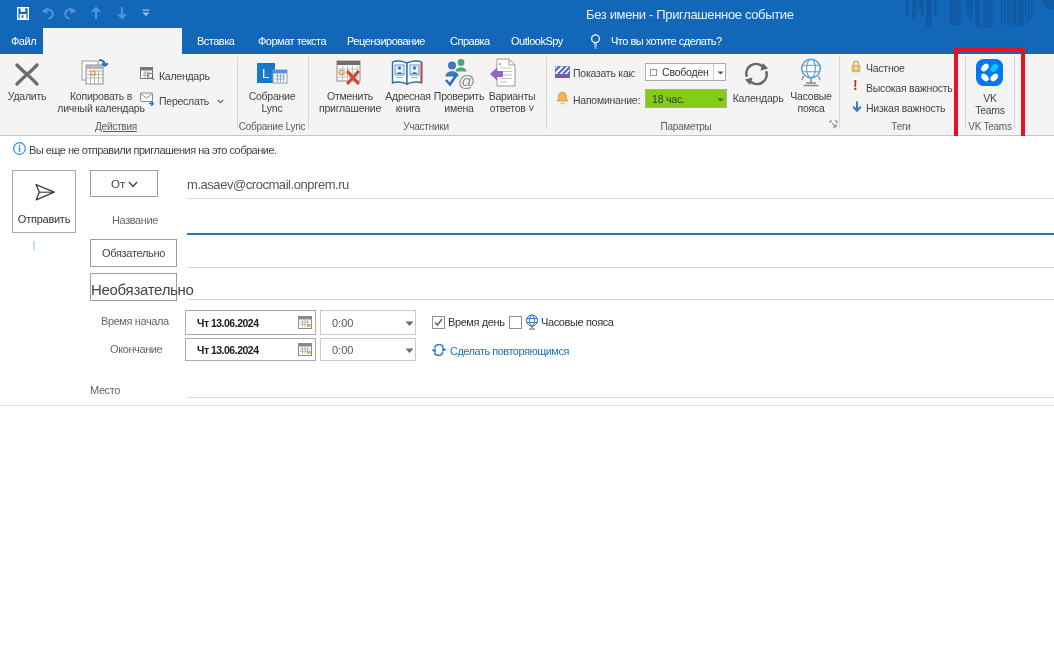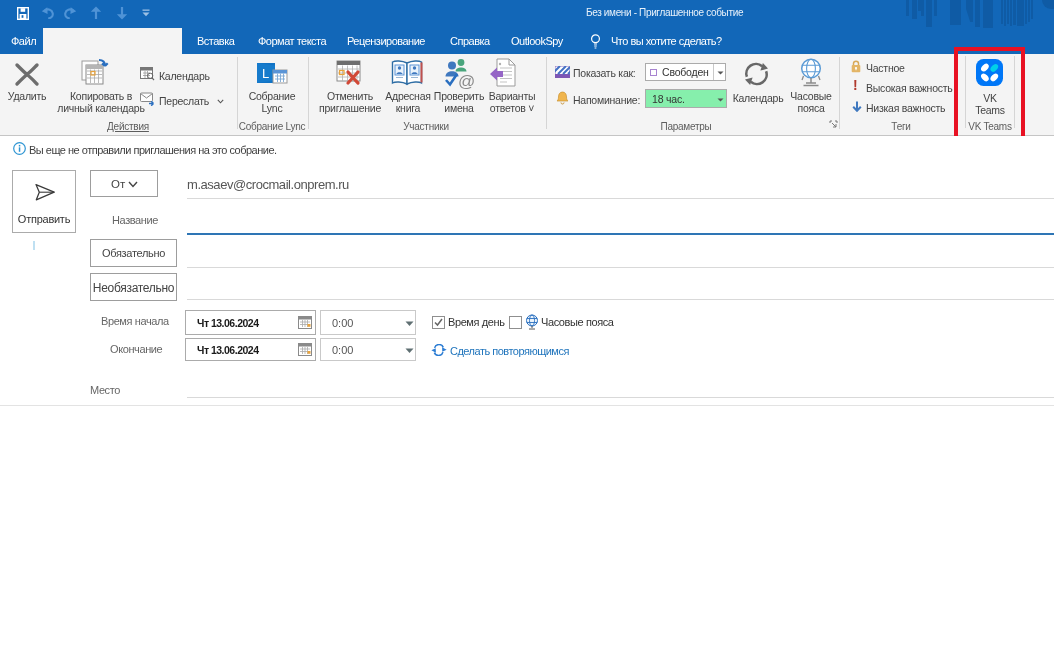--- a/index.html
+++ b/index.html
@@ -3,21 +3,21 @@
 <meta charset="utf-8">
 <style>
   * { margin:0; padding:0; box-sizing:border-box; }
   html,body { width:1054px; height:654px; background:#fff; }
   body { font-family:"Liberation Sans", sans-serif; position:relative; overflow:hidden; }
   .abs { position:absolute; }
   
   #titlebar { position:absolute; left:0; top:0; width:1054px; height:28px; background:#1267b8; }
   #tabrow   { position:absolute; left:0; top:28px; width:1054px; height:26px; background:#1267b8; }
   .stripe { position:absolute; top:0; background:#0f5ba5; }
-  #titletext { position:absolute; left:558px; top:7px; color:#e8f1fa; font-size:10px; letter-spacing:-0.35px;padding-left:28px; }
+  #titletext { position:absolute; left:558px; top:7px; color:#e8f1fa; font-size:13px; letter-spacing:-0.35px;padding-left:28px; }
   .qat { position:absolute; top:4px; width:20px; height:20px; }
   
   .tab { position:absolute; top:0; height:26px; line-height:27px; color:#fff; font-size:11px; letter-spacing:-0.5px; white-space:nowrap; }
   #activetab { position:absolute; left:43px; top:0; width:139px; height:26px; background:#f4f4f4; }
   
   #ribbon { position:absolute; left:0; top:54px; width:1054px; height:82px; background:#f4f4f4; border-bottom:1px solid #c5c5c5; }
   .rsep { position:absolute; top:3px; width:1px; height:72px; background:#d5d5d5; }
   .glabel { position:absolute; top:67px; font-size:10px; letter-spacing:-0.25px; color:#5d5d5d; text-align:center; white-space:nowrap; }
   .biglabel { position:absolute; font-size:10.5px; letter-spacing:-0.25px; color:#444; text-align:center; line-height:11.5px; white-space:nowrap; }
   .smalltxt { position:absolute; font-size:10.5px; letter-spacing:-0.25px; color:#444; white-space:nowrap; }
@@ -134,21 +134,21 @@
 
   <svg class="abs" style="left:140px; top:38px; width:16px; height:14px" viewBox="0 0 16 14">
     <rect x="0.5" y="1" width="12" height="8.5" rx="1" fill="#fdfdfd" stroke="#888"></rect>
     <path d="M0.5 1.5 L6.5 6 L12.5 1.5" fill="none" stroke="#888"></path>
     <path d="M9 11.5 H13.5 M13.5 11.5 L11.2 9.2 M13.5 11.5 L11.2 13.8" stroke="#2a6fc0" stroke-width="1.4" fill="none"></path>
   </svg>
   <div class="smalltxt" style="left:159px; top:41px;">Переслать</div>
   <svg class="abs" style="left:217px; top:44.5px; width:7px; height:5px" viewBox="0 0 7 5">
       <path d="M0.8 0.8 L3.5 3.8 L6.2 0.8" stroke="#555" stroke-width="1.1" fill="none"></path>
     </svg>
-  <div class="glabel" style="left:100px; width:56px;text-decoration:underline;">Действия</div>
+  <div class="glabel" style="left:88px; width:56px;text-decoration:underline;">Действия</div>
   <div class="rsep" style="left:237px;"></div>
 
   <svg class="abs" style="left:256px; top:8px; width:32px; height:25px" viewBox="0 0 32 25">
     <rect x="1" y="1" width="18" height="20" fill="#1173c5"></rect>
     <path d="M1 1 L19 3.5 V18.5 L1 21 Z" fill="#1e88d8" opacity="0.4"></path>
     <text x="6" y="16" font-size="13" fill="#fff" font-family="Liberation Sans">L</text>
     <rect x="17" y="8" width="14" height="13" fill="#fff" stroke="#999"></rect>
     <rect x="17" y="8" width="14" height="3.5" fill="#5a94d6"></rect>
     <path d="M19 14 H29 M19 17 H29 M21.5 11.5 V20 M24.5 11.5 V20 M27.5 11.5 V20" stroke="#7aa7d4" stroke-width="0.9"></path>
   </svg>
@@ -212,21 +212,21 @@
     <div class="abs" style="left:67px; top:0; width:1px; height:16px; background:#c9c9c9;"></div>
     <svg class="abs" style="left:70.5px; top:6.5px; width:7px; height:4px" viewBox="0 0 7 4">
         <path d="M0.5 0.5 L3.5 3.5 L6.5 0.5 Z" fill="#555"></path>
       </svg>
   </div>
   <svg class="abs" style="left:556px; top:37px; width:13px; height:14px" viewBox="0 0 13 14">
     <path d="M6.5 1 C9.5 1 10.5 3.5 10.5 6 C10.5 8.5 11.5 9.5 12 10 H1 C1.5 9.5 2.5 8.5 2.5 6 C2.5 3.5 3.5 1 6.5 1 Z" fill="#f0b54d" stroke="#c89232" stroke-width="0.7"></path>
     <path d="M5 11.5 C5 13.5 8 13.5 8 11.5" stroke="#c89232" stroke-width="1" fill="none"></path>
   </svg>
   <div class="smalltxt" style="left:573px; top:39.5px;">Напоминание:</div>
-  <div class="abs" style="left:645px; top:35px; width:82px; height:19px; background:#86efac; border:1px solid #ababab;">
+  <div class="abs" style="left:645px; top:35px; width:82px; height:19px; background:#84cc16; border:1px solid #ababab;">
     <div class="abs" style="left:6px; top:3px; font-size:10.5px; letter-spacing:-0.2px; color:#333;">18 час.</div>
     <svg class="abs" style="left:71px; top:7.5px; width:7px; height:4px" viewBox="0 0 7 4">
         <path d="M0.5 0.5 L3.5 3.5 L6.5 0.5 Z" fill="#555"></path>
       </svg>
   </div>
 
   <svg class="abs" style="left:742px; top:7px; width:29px; height:26px" viewBox="0 0 29 26">
     <path d="M4.9 15.8 A 9.6 9.6 0 0 1 20.2 5.3" fill="none" stroke="#686868" stroke-width="2.6"></path>
     <path d="M26 7.6 L18.4 9.6 L20.9 2.1 Z" fill="#686868"></path>
     <path d="M24.1 10.2 A 9.6 9.6 0 0 1 8.8 20.7" fill="none" stroke="#686868" stroke-width="2.6"></path>
@@ -310,21 +310,21 @@
 
 <div class="flabel" style="left:112px; top:214px;">Название</div>
 <div class="abs" style="left:187px; top:233px; width:867px; height:2px; background:#2e75b5;"></div>
 
 <div class="fbox" style="left:90px; top:239px; width:87px; height:28px;">
   <div class="abs" style="left:0; top:7px; width:85px; text-align:center; font-size:11px; letter-spacing:-0.3px; color:#444;">Обязательно</div>
 </div>
 <div class="fline" style="left:187px; top:267px; width:867px;"></div>
 
 <div class="fbox" style="left:90px; top:273px; width:87px; height:28px;">
-  <div class="abs" style="left:0; top:7px; width:85px; text-align:center; font-size:12px; letter-spacing:-0.3px; color:#444;">Необязательно</div>
+  <div class="abs" style="left:0; top:7px; width:85px; text-align:center; font-size:15px; letter-spacing:-0.3px; color:#444;">Необязательно</div>
 </div>
 <div class="fline" style="left:187px; top:299px; width:867px;"></div>
 
 <div class="flabel" style="left:101px; top:315px;">Время начала</div>
 <div class="fbox" style="left:185px; top:310px; width:131px; height:25px; border-color:#ababab;">
   <div class="abs" style="left:11px; top:6px; font-size:10.5px; letter-spacing:-0.5px; font-weight:bold; color:#1a1a1a;">Чт 13.06.2024</div>
   <svg class="abs" style="left:112px; top:5px; width:14px; height:13px" viewBox="0 0 14 13">
     <rect x="0.5" y="0.5" width="13" height="12" fill="#fff" stroke="#8a8a8a"></rect>
     <rect x="0.5" y="0.5" width="13" height="3" fill="#8a8a8a"></rect>
     <path d="M2 6 H12 M2 8.5 H12 M4.5 4 V11 M7 4 V11 M9.5 4 V11" stroke="#aaa" stroke-width="0.8"></path>

